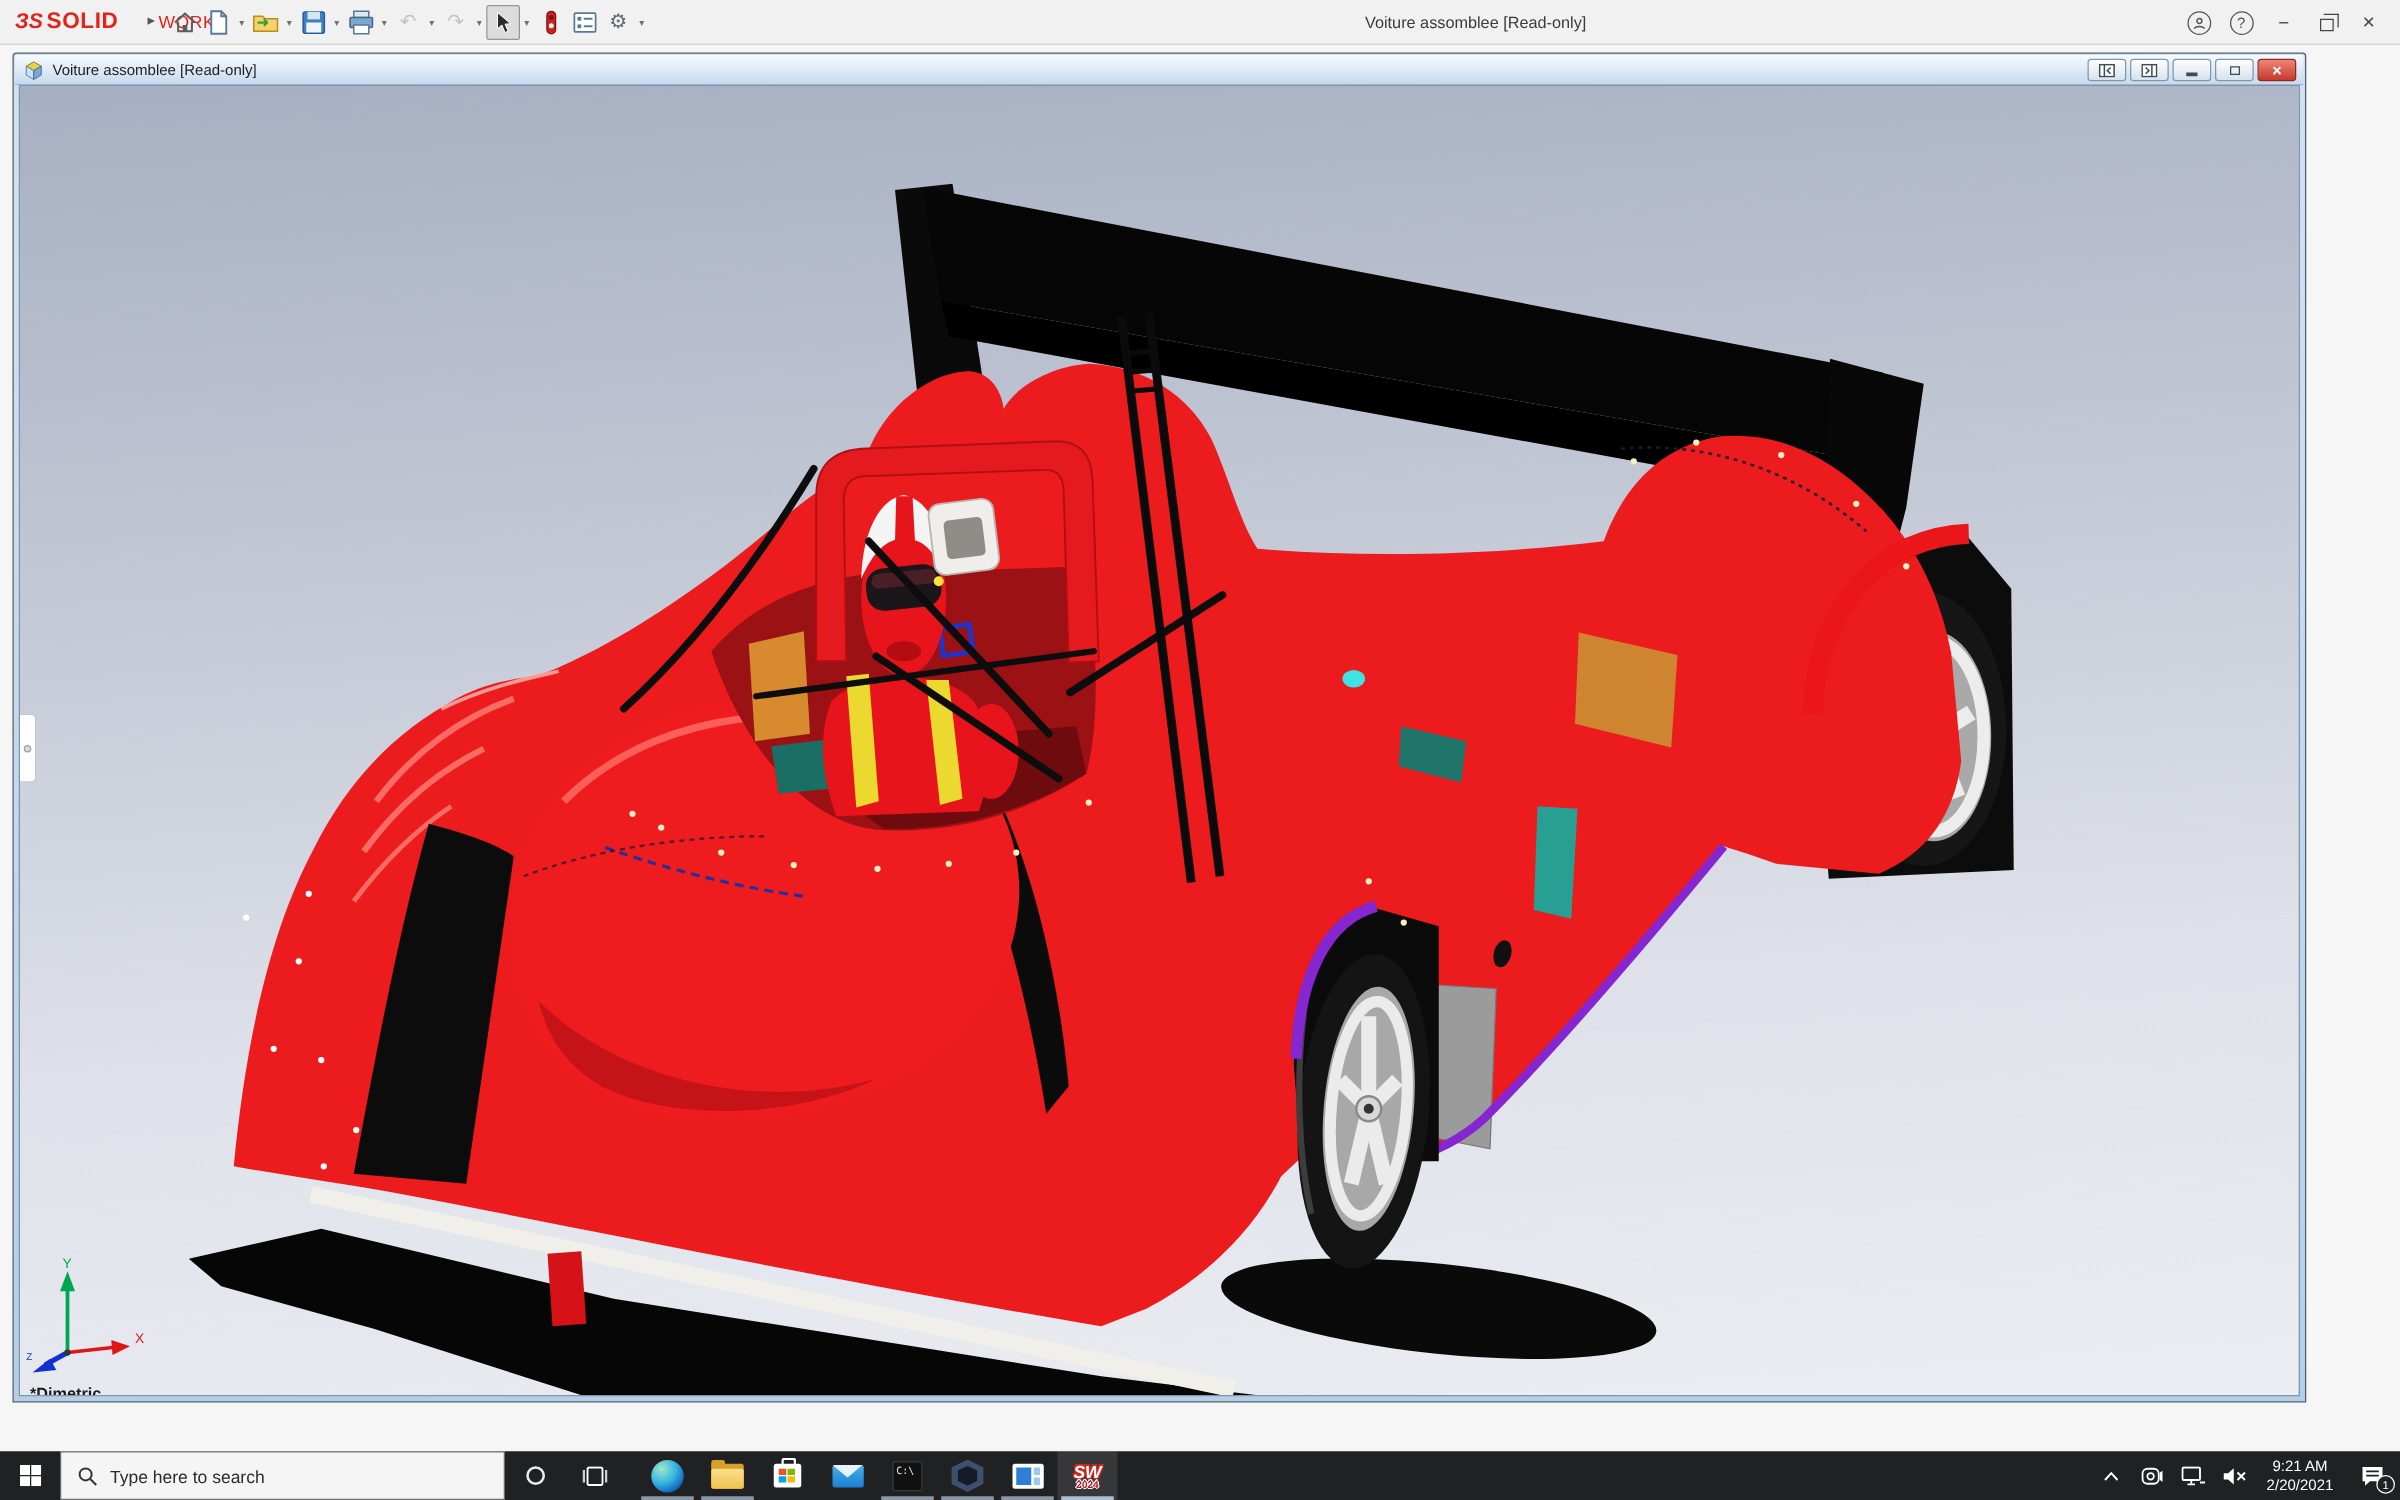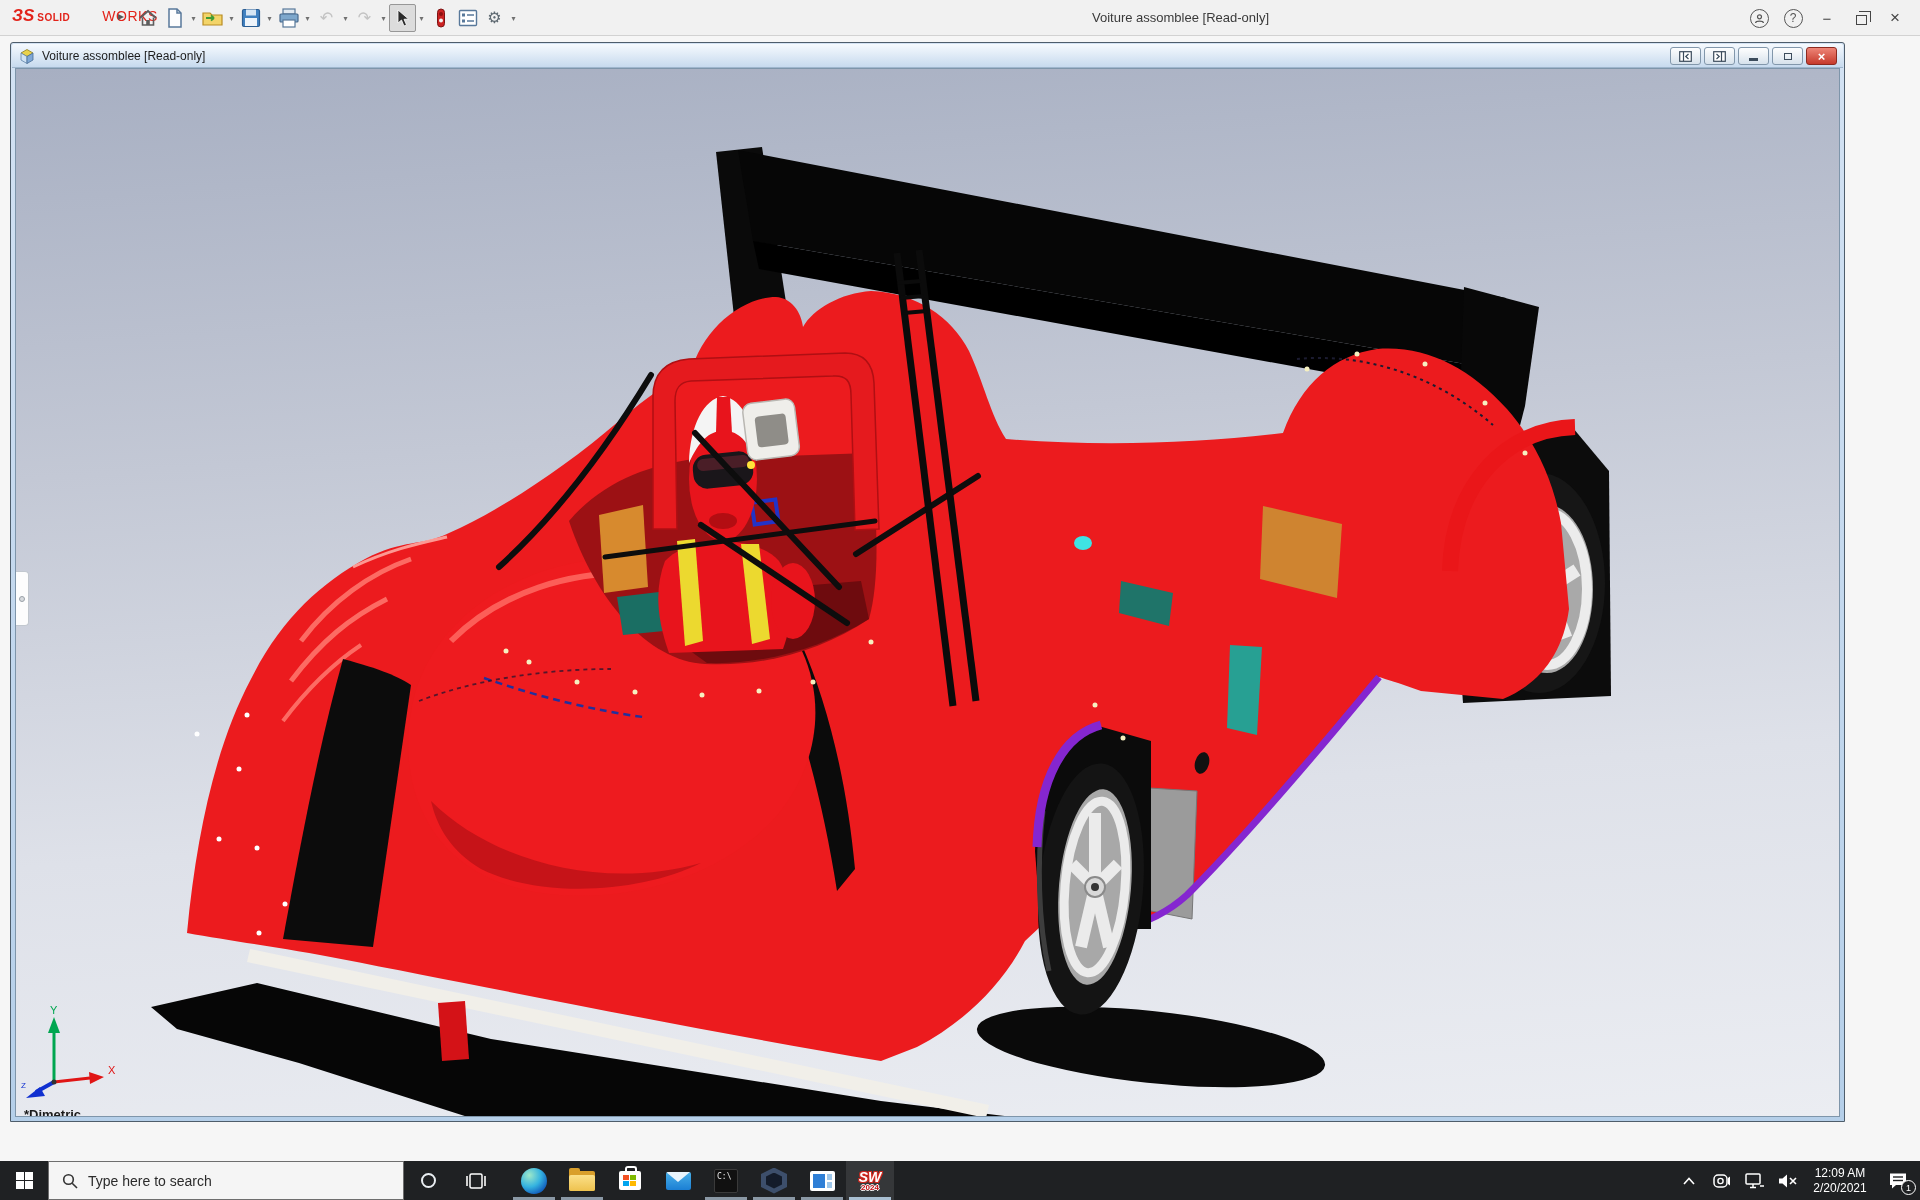--- a/index.html
+++ b/index.html
@@ -5,21 +5,21 @@
   * { margin:0; padding:0; box-sizing:border-box; }
   html,body { width:1920px; height:1200px; overflow:hidden;
     font-family:"Liberation Sans", sans-serif; background:#f6f6f6; }
   #stage { position:relative; width:1920px; height:864px; }
 
   
   .appbar { position:absolute; left:0; top:0; width:1920px; height:36px;
     background:#f1f1f1; border-bottom:1px solid #d2d2d2; }
   .brand { position:absolute; left:12px; top:6px; display:flex; align-items:baseline; }
   .brand .glyph { font-style:italic; font-weight:bold; font-size:17px; color:#e2231a; margin-right:3px;}
-  .brand .solid { font-weight:bold; font-size:10px; color:#e2231a; letter-spacing:.5px;}
+  .brand .solid { font-weight:bold; font-size:18px; color:#e2231a; letter-spacing:.5px;}
   .brand .works { font-weight:normal; font-size:14px; color:#e2231a; letter-spacing:.5px;padding-left:32px;}
   .flyout { position:absolute; left:118px; top:9px; font-size:12px; color:#555; }
   .tools { position:absolute; left:134px; top:2px; height:32px; display:flex; align-items:center; }
   .tbtn { width:27px; height:28px; display:flex; align-items:center; justify-content:center; }
   .tbtn svg { display:block; }
   .caret { width:11px; font-size:8px; color:#707070; text-align:center; }
   .tbtn.pressed { background:#dcdcdc; border:1px solid #979797; border-radius:2px; }
   .tglyph { font-size:16px; color:#5f6a72; line-height:1; }
   .tglyph.disabled { color:#c3c3c3; }
   .apptitle { position:absolute; left:1092px; top:10px; font-size:13px; color:#3a3a3a; }
@@ -548,21 +548,21 @@
           <path d="M15,13 h4" stroke="#fff" stroke-width="1.5"></path>
         </svg>
       </div>
       <div class="ti">
         <svg width="20" height="16" viewBox="0 0 20 16">
           <polygon points="1,5.5 4.5,5.5 9,1.5 9,14.5 4.5,10.5 1,10.5" fill="#fff"></polygon>
           <path d="M12,5 L18,11 M18,5 L12,11" stroke="#fff" stroke-width="1.6"></path>
         </svg>
       </div>
       <div class="clock">
-        <div>12:09 AM</div>
+        <div>9:21 AM</div>
         <div>2/20/2021</div>
       </div>
       <div class="action">
         <svg width="20" height="18" viewBox="0 0 20 18">
           <path d="M2,1.5 H18 V13 H8 L4,16.5 V13 H2 Z" fill="#fff"></path>
           <line x1="5" y1="5" x2="15" y2="5" stroke="#1f2123" stroke-width="1.4"></line>
           <line x1="5" y1="8.5" x2="15" y2="8.5" stroke="#1f2123" stroke-width="1.4"></line>
         </svg>
         <span class="badge">1</span>
       </div>

